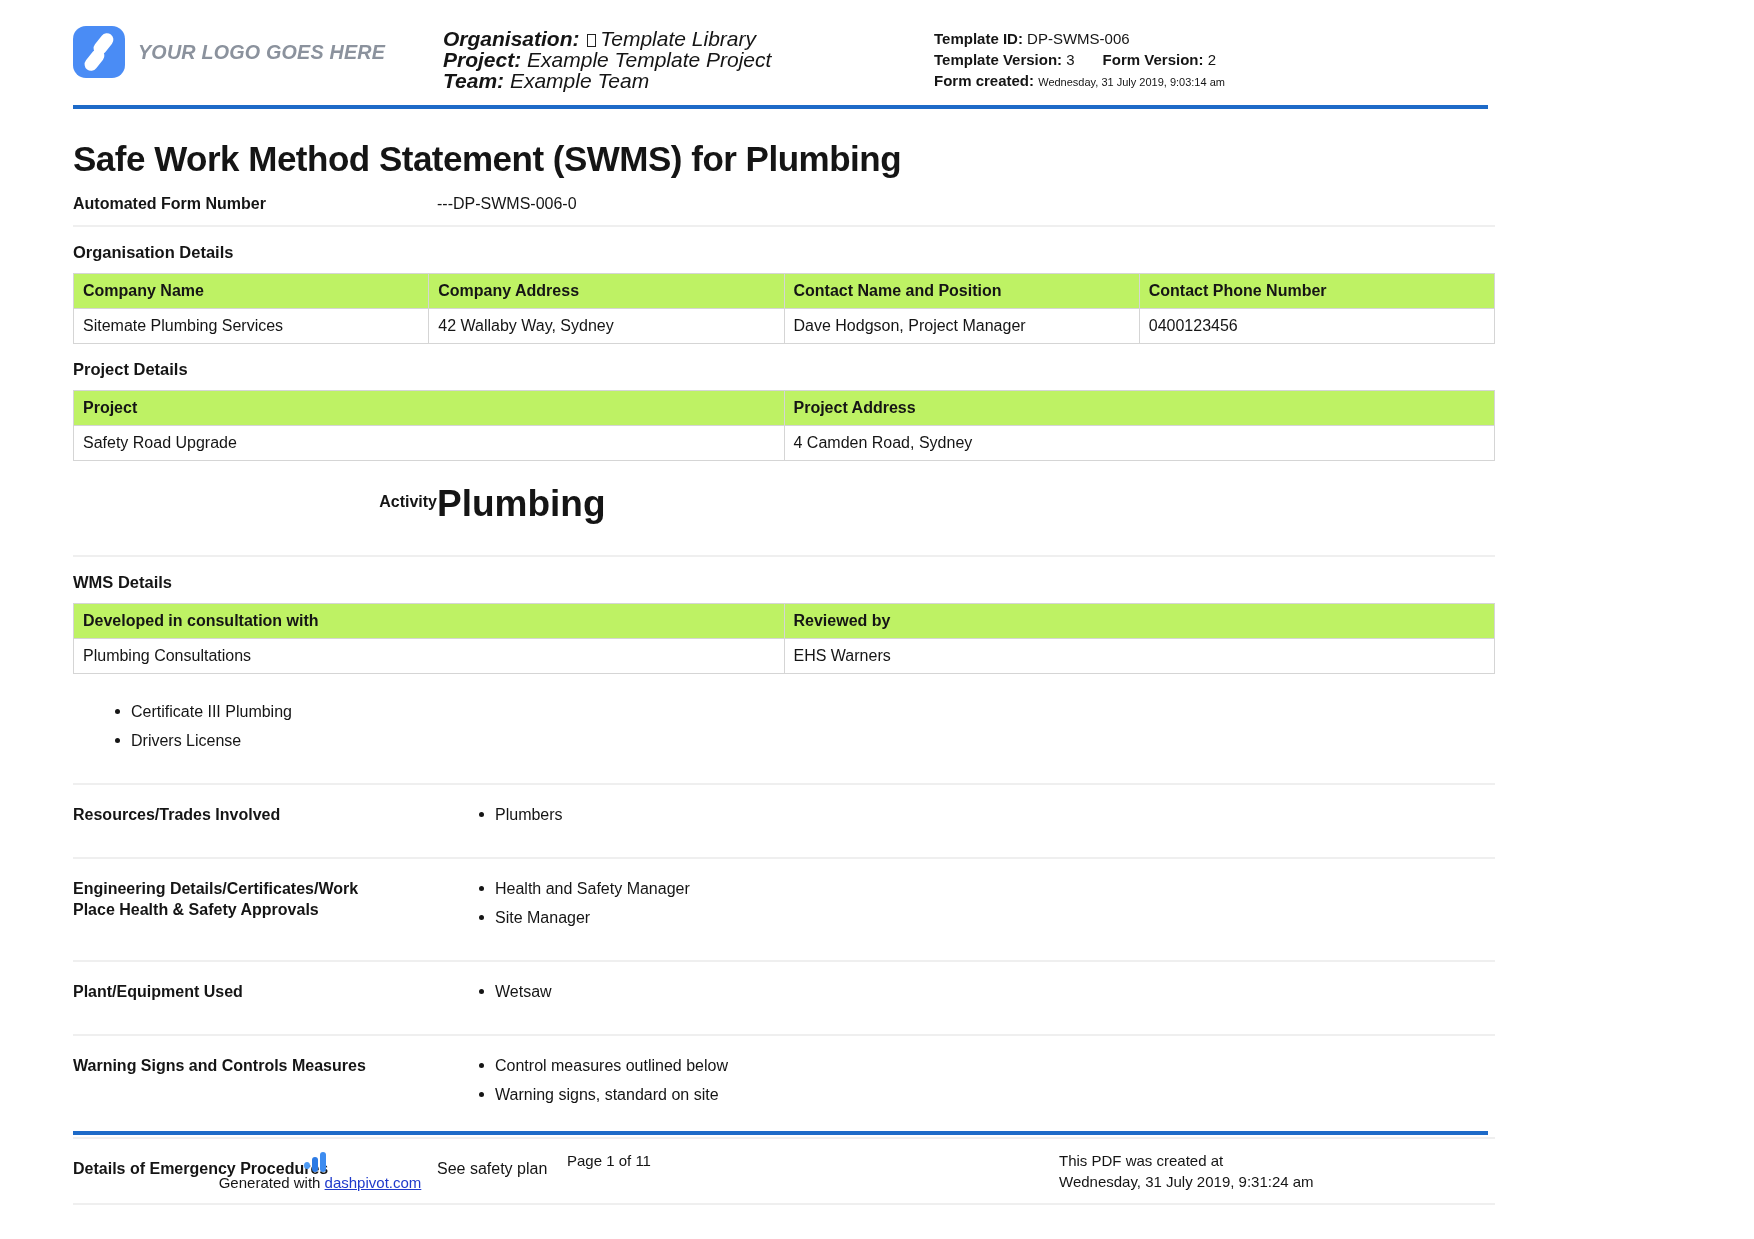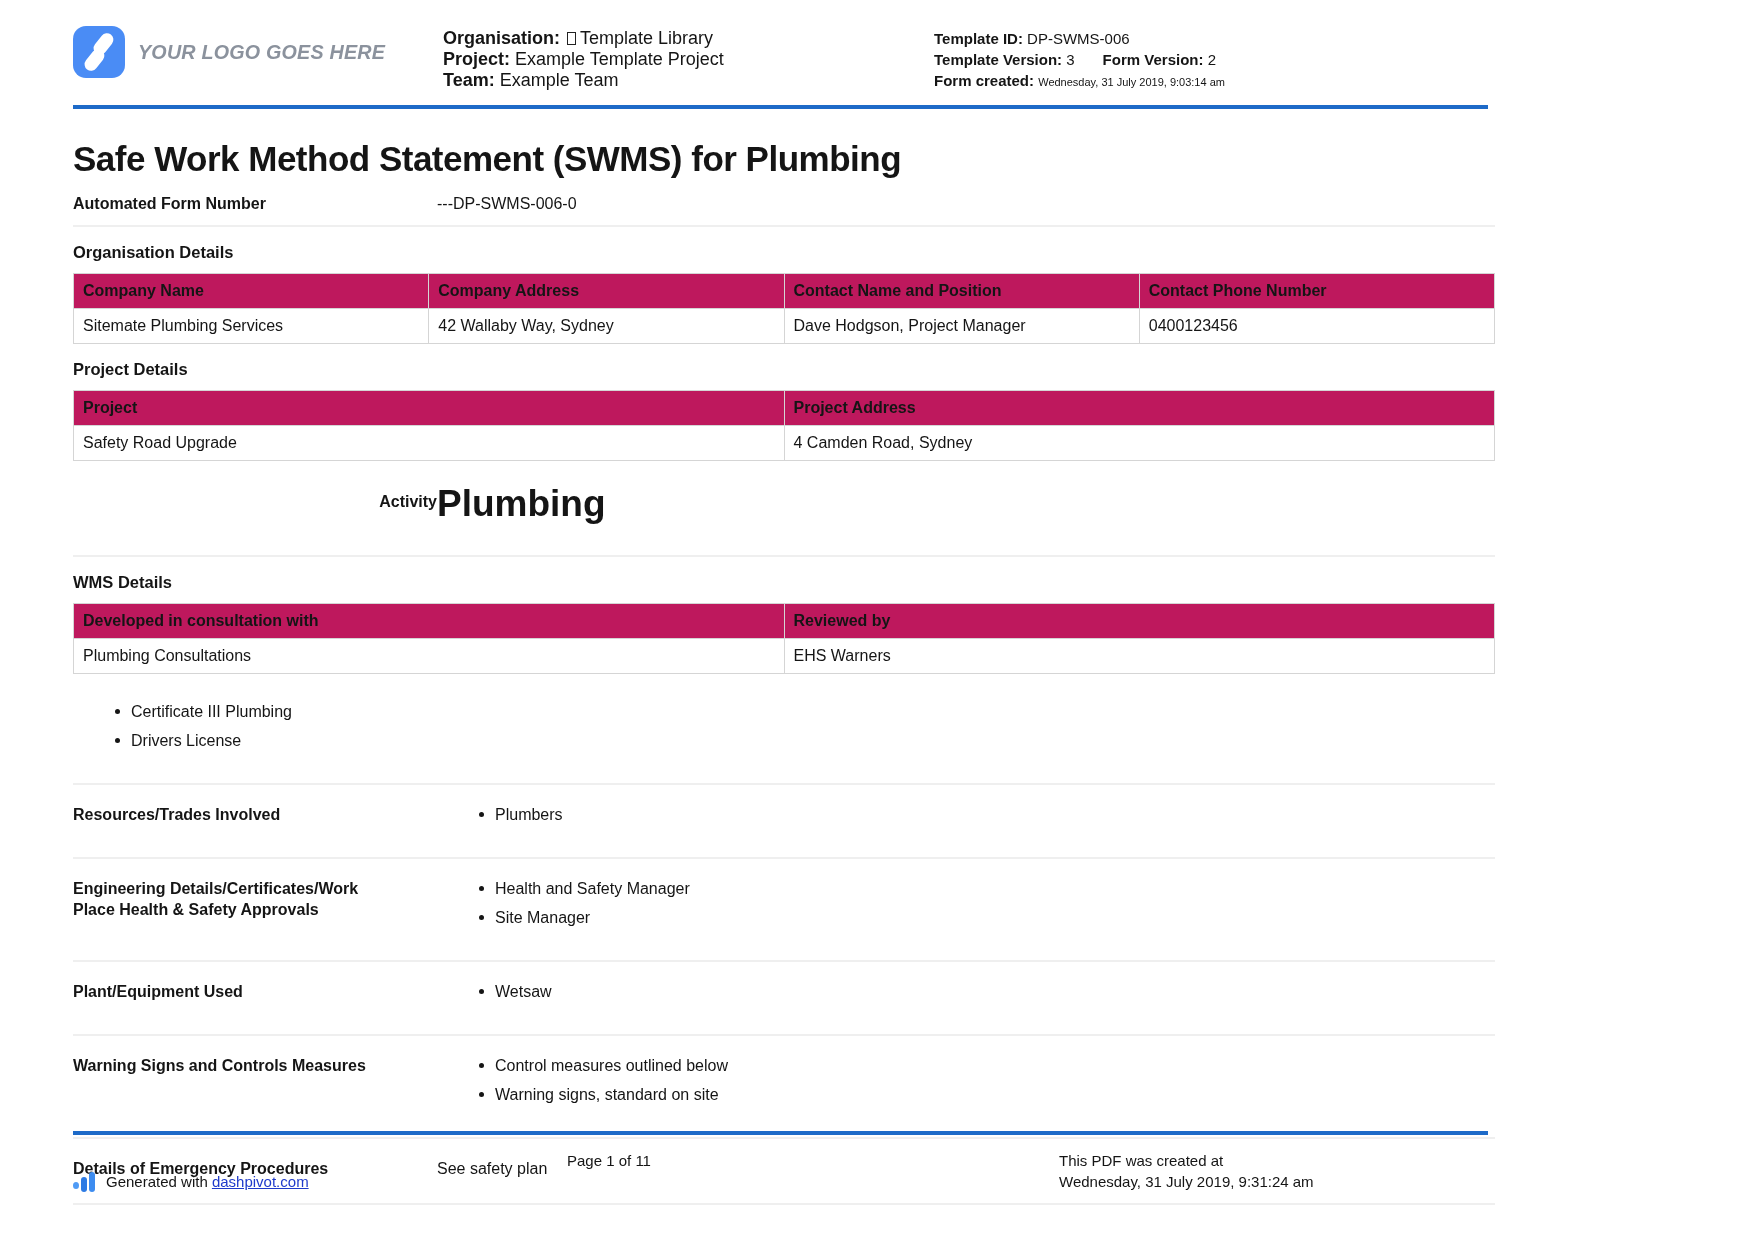--- a/index.html
+++ b/index.html
@@ -15,41 +15,41 @@
     margin-left:73px; width:1415px; padding:26px 0 12px 0;
     border-bottom:4px solid #1d6ac8; display:flex; align-items:flex-start;
   }
   .logo-block { display:flex; align-items:center; width:370px; }
   .logo-icon { width:52px; height:52px; border-radius:13px; background:#4a8cf5; position:relative; flex:none; }
   .logo-icon svg { position:absolute; inset:0; }
   .logo-text {
     margin-left:13px; color:#8b929d; font-weight:700; font-style:italic;
     font-size:21px; letter-spacing:0.2px; white-space:nowrap; transform:scaleX(0.94); transform-origin:left;
   }
-  .meta-left { width:491px; font-size:18px; line-height:21px; padding-top:2px; }
+  .meta-left { width:491px; font-size:21px; line-height:21px; padding-top:2px;font-style:italic; }
   .meta-right { flex:1; font-size:15px; line-height:21px; padding-top:2px; }
   .meta-line b { font-weight:700; }
   .tofu {
     display:inline-block; width:9px; height:13px; border:1.4px solid #222;
     margin:0 4px -1px 2px;
   }
   .fv-gap { margin-left:28px; }
   .small-val { font-size:11px; }
 
   
   .doc-title { margin:30px 0 0 0; font-size:35px; font-weight:700; letter-spacing:-0.5px; }
   .kv-row { display:flex; margin-top:16px; padding-bottom:12px; }
   .kv-label { width:364px; flex:none; font-weight:700; font-size:16px; }
   .kv-value { font-size:16px; }
   .divider { border:none; border-top:2px solid #efefef; margin:0; }
   .section-heading { font-weight:700; font-size:16.5px; margin:16px 0 0 0; }
 
   table.grid { border-collapse:collapse; width:1422px; margin-top:11px; table-layout:fixed; }
   table.grid th, table.grid td { border:1px solid #d5d5d5; text-align:left; padding:8px 9px; font-size:16px; height:35px; }
-  table.grid th { background:#be185d; font-weight:700; }
+  table.grid th { background:#bef264; font-weight:700; }
 
   .activity-row { display:flex; align-items:flex-start; margin-top:22px; }
   .activity-label { width:364px; flex:none; font-weight:700; font-size:16px; padding-top:10px;text-align:right; }
   .activity-value { font-size:37px; font-weight:700; }
 
   .wms-gap { margin-top:30px; }
 
   .list-row { display:flex; padding:19px 0 24px 0; }
   .list-label { width:364px; flex:none; font-weight:700; font-size:16px; line-height:21px; padding-right:40px; }
   .list-content { flex:1; }
@@ -59,21 +59,21 @@
     content:""; position:absolute; left:42px; top:8px; width:5px; height:5px;
     border-radius:50%; background:#151515;
   }
   .plain-value { font-size:16px; line-height:21px; }
 
   
   .footer {
     position:absolute; left:73px; top:1131px; width:1415px;
     border-top:4px solid #1d6ac8; padding-top:15px; display:flex; font-size:15px; line-height:21px;
   }
-  .footer-left { width:494px; display:flex; align-items:flex-end; }
+  .footer-left { width:494px; display:flex; align-items:center;flex-direction:column; }
   .footer-center { width:492px; }
   .footer-right { flex:1; }
   .chart-icon { width:24px; height:21px; position:relative; margin-right:9px; flex:none; margin-top:1px; }
   .chart-icon span { position:absolute; bottom:0; border-radius:3px; }
   .chart-icon .b1 { left:0;  width:6px; height:7px;  bottom:3px; background:#4f9bf5; border-radius:50%; }
   .chart-icon .b2 { left:8px; width:6px; height:15px; background:#2d7be4; }
   .chart-icon .b3 { left:16px; width:6px; height:20px; background:#3d8cf0; }
   a.dp-link { color:#1f3acb; text-decoration:underline; }
 </style>
 </head>

